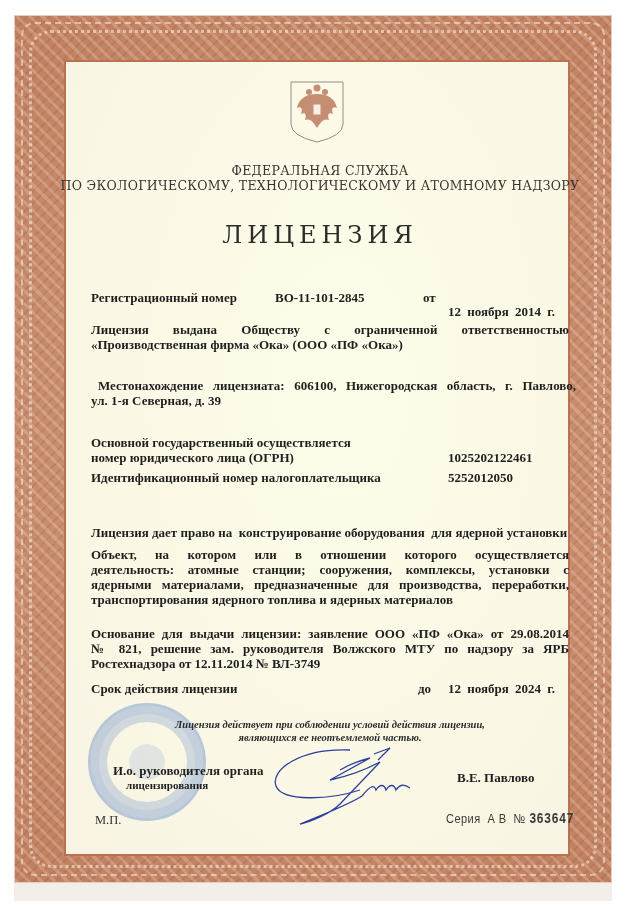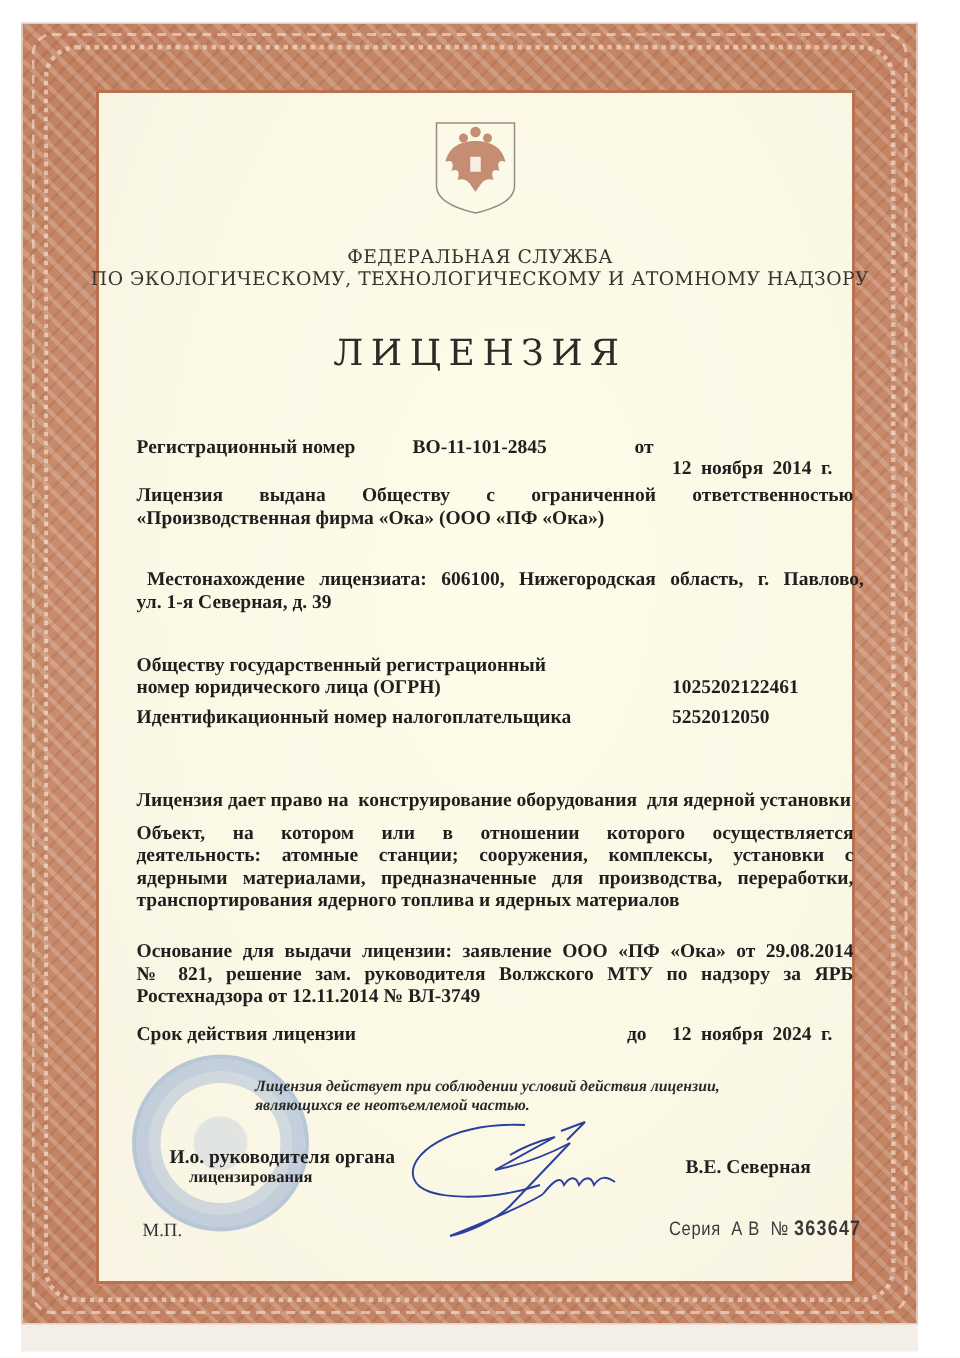--- a/index.html
+++ b/index.html
@@ -56,21 +56,21 @@
   }
   .just { text-align: justify; text-align-last: justify; }
   .stamp {
     position: absolute; left: 88px; top: 703px; width: 112px; height: 112px;
     border-radius: 50%;
     border: 3px solid rgba(130,160,205,0.55);
     box-shadow: inset 0 0 0 8px rgba(150,175,215,0.22), inset 0 0 0 14px rgba(255,255,255,0), inset 0 0 0 16px rgba(130,160,205,0.35);
     background: radial-gradient(circle, rgba(150,175,215,0.25) 0 22%, rgba(255,255,255,0) 23% 100%);
   }
   .italic-note {
-    position: absolute; left: 170px; width: 320px; 
+    position: absolute; left: 170px; width: 320px; text-align: center;
     font-style: italic; font-weight: bold; font-size: 10.5px; color: #2a2a2a; line-height: 13px;
   }
   .signature { position: absolute; left: 270px; top: 740px; width: 180px; height: 90px; }
   .series {
     position: absolute; left: 446px; top: 810px; font-family: "Liberation Sans", sans-serif;
     font-size: 13px; color: #3a3a3a; letter-spacing: 0.5px; transform: scaleX(0.85); transform-origin: left;
   }
   .series b { font-size: 14px; letter-spacing: 1px; }
   .mp { position: absolute; left: 95px; top: 813px; font-size: 12.5px; color: #333; }
 </style>
@@ -100,21 +100,21 @@
 <div class="txt" style="left:275px;top:290px;">ВО-11-101-2845</div>
 <div class="txt" style="left:423px;top:290px;">от</div>
 <div class="txt" style="left:448px;top:304px;word-spacing:3px;">12 ноября 2014 г.</div>
 
 <div class="txt just" style="left:91px;top:322px;width:478px;">Лицензия выдана Обществу с ограниченной ответственностью</div>
 <div class="txt" style="left:91px;top:337px;">«Производственная фирма «Ока» (ООО «ПФ «Ока»)</div>
 
 <div class="txt just" style="left:98px;top:378px;width:478px;">Местонахождение лицензиата: 606100, Нижегородская область, г. Павлово,</div>
 <div class="txt" style="left:91px;top:393px;">ул. 1-я Северная, д. 39</div>
 
-<div class="txt" style="left:91px;top:435px;">Обществу государственный регистрационный</div>
+<div class="txt" style="left:91px;top:435px;">Основной государственный осуществляется</div>
 <div class="txt" style="left:91px;top:450px;">номер юридического лица (ОГРН)</div>
 <div class="txt" style="left:448px;top:450px;">1025202122461</div>
 <div class="txt" style="left:91px;top:470px;">Идентификационный номер налогоплательщика</div>
 <div class="txt" style="left:448px;top:470px;">5252012050</div>
 
 <div class="txt" style="left:91px;top:512px;white-space:pre;margin-top:13px;">Лицензия дает право на  конструирование оборудования  для ядерной установки</div>
 
 <div class="txt just" style="left:91px;top:547px;width:478px;">Объект, на котором или в отношении которого осуществляется</div>
 <div class="txt just" style="left:91px;top:562px;width:478px;">деятельность: атомные станции; сооружения, комплексы, установки с</div>
 <div class="txt just" style="left:91px;top:577px;width:478px;">ядерными материалами, предназначенные для производства, переработки,</div>
@@ -139,20 +139,20 @@
 <svg class="signature" viewBox="0 0 180 90">
   <g fill="none" stroke="#2b3f9e" stroke-width="1.3">
     <path d="M80 10 C30 8 0 30 6 46 C12 62 60 60 90 50"></path>
     <path d="M70 30 C80 24 92 20 100 18 L60 40 C80 36 95 30 110 22"></path>
     <path d="M110 22 L70 64 C60 74 40 82 30 84 C50 76 80 64 92 56"></path>
     <path d="M92 56 C100 46 104 44 106 50 C110 44 114 44 116 50 C120 44 124 44 126 50 C130 44 134 44 140 48"></path>
     <path d="M104 14 L120 8 L108 20"></path>
   </g>
 </svg>
 
-<div class="txt" style="left:457px;top:770px;font-size:13px;">В.Е. Северная</div>
+<div class="txt" style="left:457px;top:770px;font-size:13px;">В.Е. Павлово</div>
 
 <div class="mp">М.П.</div>
 
 <div class="series">
   <span style="white-space:pre;">Серия  А В  №</span>
   <b>363647</b>
 </div>
 
 </body></html>

